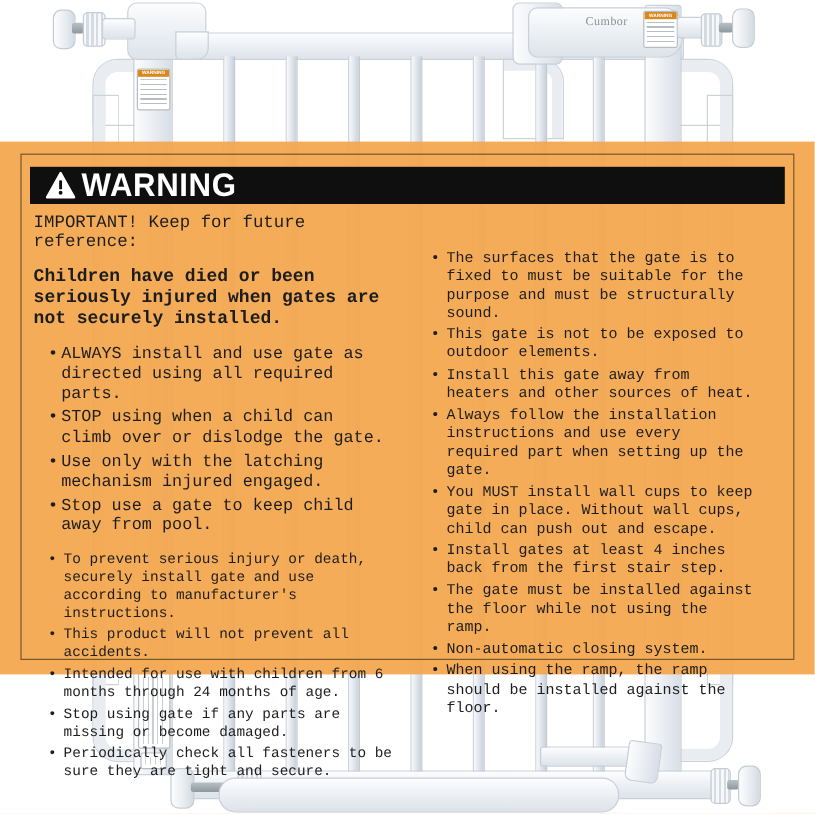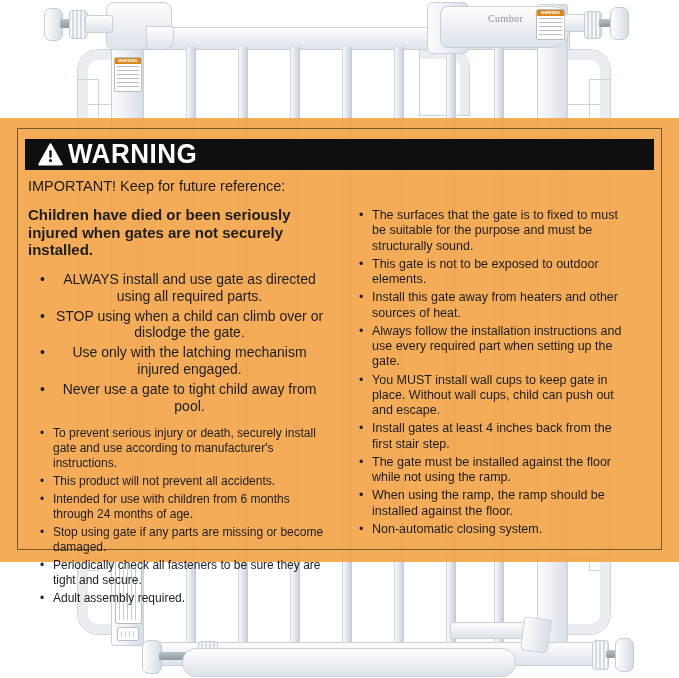--- a/index.html
+++ b/index.html
@@ -21,30 +21,30 @@
   .label-lines-v{position:absolute;background:#fff;border:1px solid #b8bdc4;border-radius:2px;}
   .label-lines-v .in{position:absolute;inset:3px;background:repeating-linear-gradient(90deg,#a7adb4 0 1px,transparent 1px 4px);opacity:.6;}
   .brand{position:absolute;font-family:"Liberation Serif","DejaVu Serif",serif;font-size:10px;color:#8b9097;letter-spacing:.4px;}
 
   
   .panel{position:absolute;left:0;top:118px;width:679px;height:444px;background:rgba(244,166,76,0.93);}
   .panel-border{position:absolute;left:17px;top:10px;right:17px;bottom:12px;border:1px solid #76572a;}
   .header-bar{position:absolute;left:25px;top:21px;width:629px;height:31px;background:#0f0f0f;display:flex;align-items:center;padding-left:13px;box-sizing:border-box;}
   .header-bar .wtxt{color:#fff;font-weight:700;font-size:26px;letter-spacing:.5px;transform:scaleY(1.05);transform-origin:left center;}
   .header-bar svg{margin-right:5px;display:block;}
-  .cols{position:absolute;left:28px;top:60px;width:627px;display:flex;gap:7px;color:#1d1d1d;}
+  .cols{position:absolute;left:28px;top:60px;width:627px;display:flex;gap:7px;color:#1d1d1d;font-family:Liberation Mono, monospace;}
   .col-left{width:312px;}
   .col-right{width:299px;margin-top:18px;}
   .intro{font-size:14.5px;margin:0 0 7px 0;}
   .alert-bold{font-size:15px;font-weight:700;line-height:1.18;margin:12px 0 5px 0;}
   ul{list-style:none;margin:12px;padding:0;}
   li{position:relative;}
   li::before{content:"\2022";position:absolute;left:0;top:0;}
   ul.primary{font-size:14px;line-height:1.2;}
-  ul.primary li{padding-left:11px;margin-bottom:3px;text-align:center;}
+  ul.primary li{padding-left:11px;margin-bottom:3px;}
   ul.secondary{font-size:12px;line-height:1.25;margin-top:7px;}
   ul.secondary li{padding-left:13px;margin-bottom:3px;}
   ul.rightlist{font-size:12.5px;line-height:1.22;}
   ul.rightlist li{padding-left:13px;margin-bottom:3px;}
 </style>
 </head>
 <body>
 
 <div id="stage">
 
@@ -130,40 +130,39 @@
     </div>
 
     <div class="cols">
       <div class="col-left">
         <p class="intro">IMPORTANT! Keep for future reference:</p>
         <p class="alert-bold">Children have died or been seriously injured when gates are not securely installed.</p>
         <ul class="primary">
           <li>ALWAYS install and use gate as directed using all required parts.</li>
           <li>STOP using when a child can climb over or dislodge the gate.</li>
           <li>Use only with the latching mechanism injured engaged.</li>
-          <li>Never use a gate to tight child away from pool.</li>
+          <li>Stop use a gate to keep child away from pool.</li>
         </ul>
         <ul class="secondary">
           <li>To prevent serious injury or death, securely install gate and use according to manufacturer's instructions.</li>
           <li>This product will not prevent all accidents.</li>
           <li>Intended for use with children from 6 months through 24 months of age.</li>
           <li>Stop using gate if any parts are missing or become damaged.</li>
           <li>Periodically check all fasteners to be sure they are tight and secure.</li>
-          <li>Adult assembly required.</li>
         </ul>
       </div>
       <div class="col-right">
         <ul class="rightlist">
           <li>The surfaces that the gate is to fixed to must be suitable for the purpose and must be structurally sound.</li>
           <li>This gate is not to be exposed to outdoor elements.</li>
           <li>Install this gate away from heaters and other sources of heat.</li>
           <li>Always follow the installation instructions and use every required part when setting up the gate.</li>
           <li>You MUST install wall cups to keep gate in place. Without wall cups, child can push out and escape.</li>
           <li>Install gates at least 4 inches back from the first stair step.</li>
           <li>The gate must be installed against the floor while not using the ramp.</li>
+          <li>Non-automatic closing system.</li>
           <li>When using the ramp, the ramp should be installed against the floor.</li>
-          <li>Non-automatic closing system.</li>
         </ul>
       </div>
     </div>
   </div>
 
 </div>
 
 </body></html>

